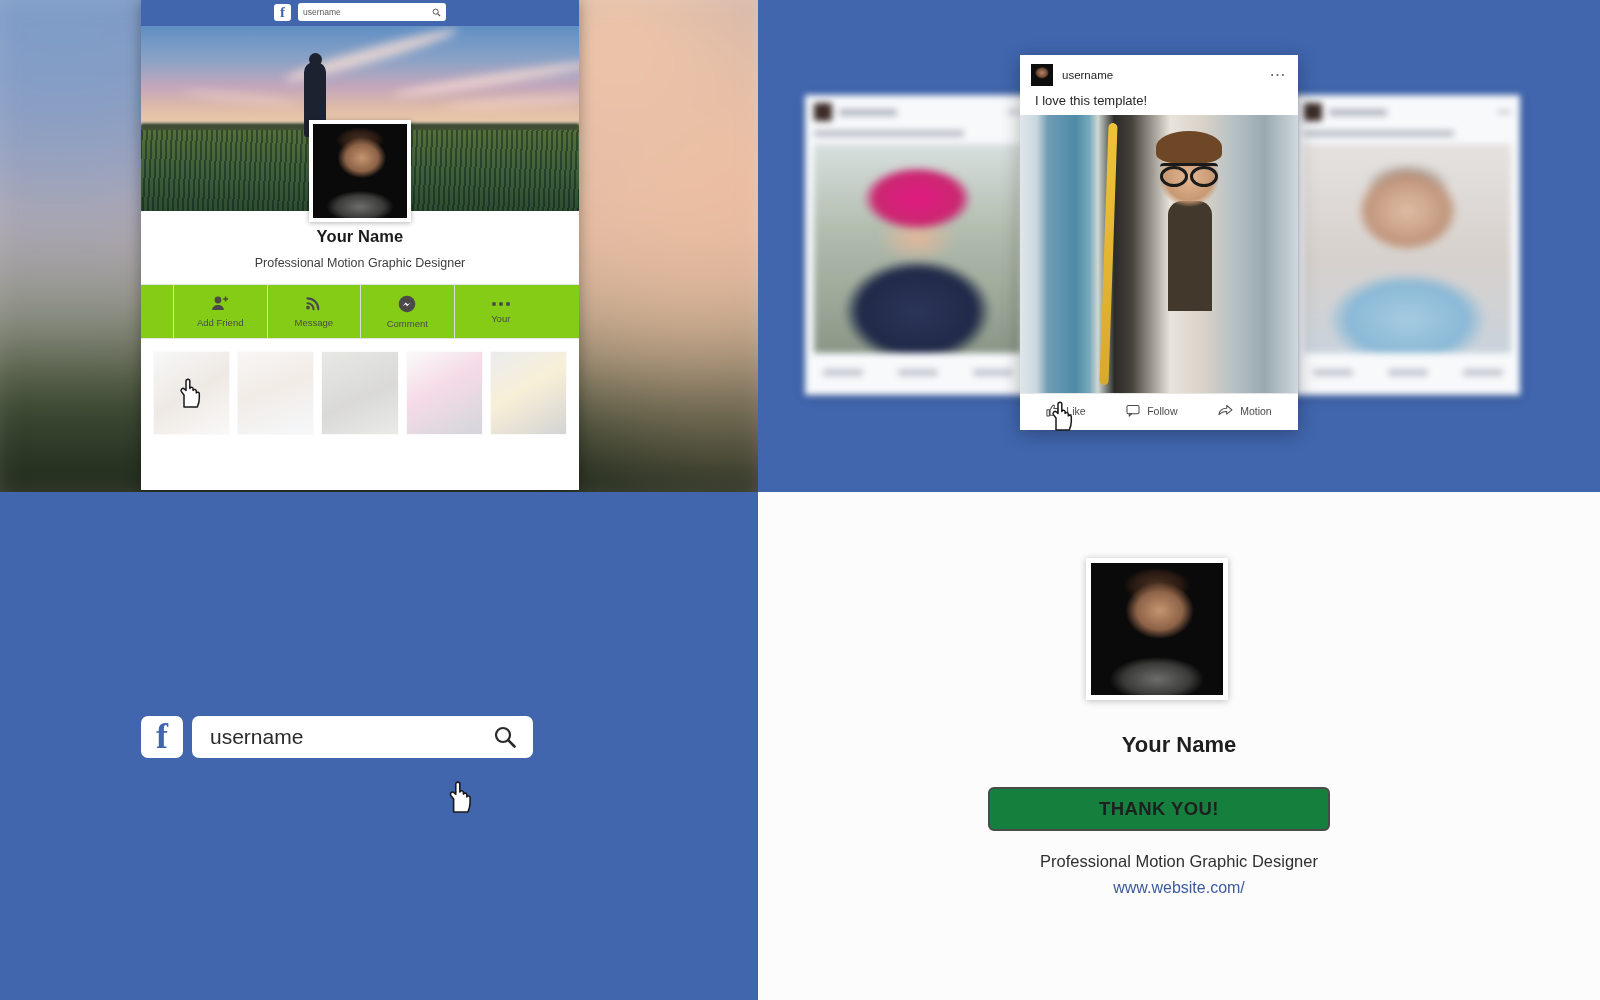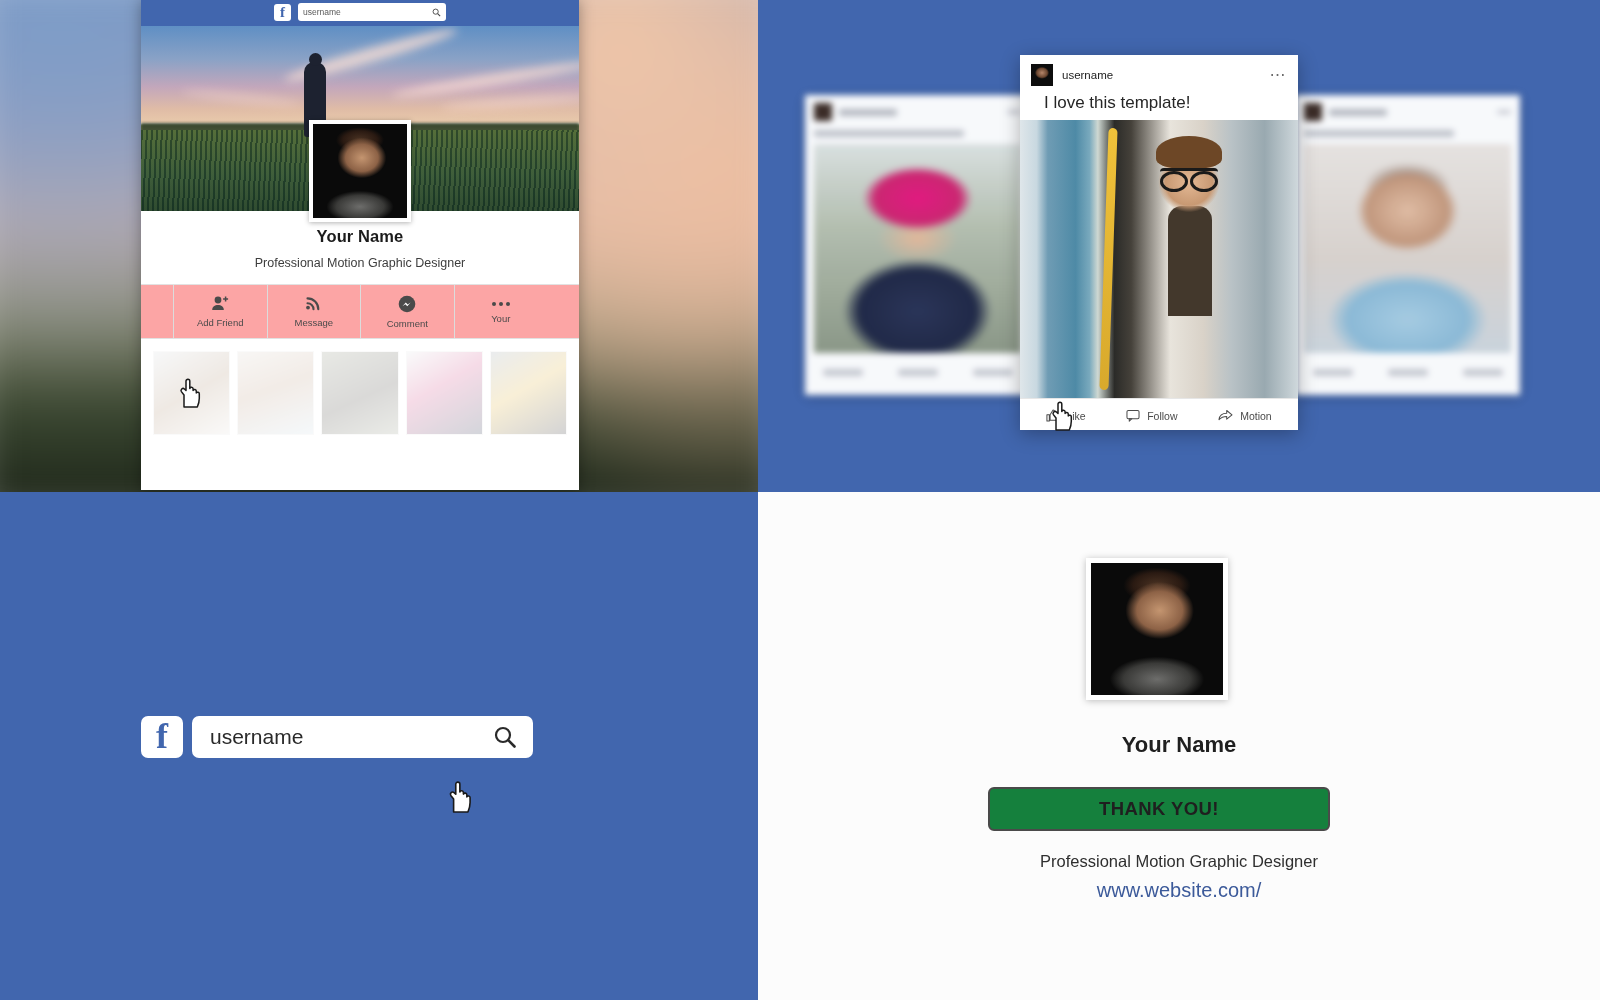--- a/index.html
+++ b/index.html
@@ -97,21 +97,21 @@
       radial-gradient(ellipse 30% 16% at 50% 17%, #4b3323 0%, #2a1a12 60%, rgba(20,12,8,0) 85%),
       radial-gradient(ellipse 42% 20% at 50% 88%, #6d6d6b 0%, #3a3a38 60%, rgba(25,25,25,0) 85%),
       #0a0a0a;
   }
   .name-block { padding: 16px 0 14px; text-align: center; background: #fff; }
   .prof-name { font-size: 16.5px; font-weight: 700; color: #1b1b1b; letter-spacing: .1px; }
   .prof-sub  { font-size: 12.5px; color: #3d3d3d; margin-top: 10px; }
 
   .action-bar {
     display: flex; align-items: stretch; height: 55px;
-    background: #fca5a5; border-top: 1px solid #e2e2e2; border-bottom: 1px solid #e2e2e2;
+    background: #84cc16; border-top: 1px solid #e2e2e2; border-bottom: 1px solid #e2e2e2;
   }
   .action-bar .spacer { width: 32px; }
   .act {
     flex: 1; display: flex; flex-direction: column; align-items: center; justify-content: center;
     gap: 5px; border-left: 1px solid #dcdcdc; color: #4a4a4a;
   }
   .act:last-of-type { border-right: 1px solid #dcdcdc; }
   .act-label { font-size: 9.5px; color: #4a4a4a; }
   .act svg { display: block; }
 
@@ -157,21 +157,21 @@
     position: absolute; left: 262px; top: 55px; width: 278px; height: 375px;
     background: #fff; box-shadow: 0 4px 18px rgba(0,0,0,.3); z-index: 5;
   }
   .pc-head { display: flex; align-items: center; gap: 9px; padding: 9px 11px 0; }
   .pc-ava {
     width: 22px; height: 22px;
     background: radial-gradient(ellipse 40% 34% at 50% 40%, #b5866a 0%, #6b4630 60%, rgba(40,26,18,0) 80%), #0d0d0d;
   }
   .pc-user { font-size: 11.5px; color: #1c1c1c; }
   .pc-dots { margin-left: auto; font-size: 16px; color: #6a6a6a; letter-spacing: 1.5px; line-height: 8px; }
-  .pc-caption { font-size: 17px; color: #262626; padding: 7px 24px 7px; }
+  .pc-caption { font-size: 13px; color: #262626; padding: 7px 15px 7px; }
   .pc-img {
     height: 278px; margin: 0 0px;
     background:
       linear-gradient(90deg,#dfe6ea 0%, #c8d8e0 6%, #6f9cb4 10%, #4e8aa6 20%, #79a9bd 25%, #cfd8d2 28%, #2b2b28 34%, #45413a 40%, #e8e4dc 54%, #d9d2c8 66%, #b9c2c6 76%, #99a9b0 88%, #cfd8dc 100%),
       #9fb4bd;
       position: relative; overflow: hidden;
   }
   .pc-img .rail {
     position: absolute; left: 84px; top: 8px; width: 9px; height: 262px;
     background: linear-gradient(180deg,#f0c23a,#d8a92c); border-radius: 5px;
@@ -239,21 +239,21 @@
     border: 2px solid #4a4a4a; border-radius: 6px; background: #15803d;
     display: flex; align-items: center; justify-content: center;
     font-size: 18.5px; font-weight: 700; color: #1f1f1f; letter-spacing: .4px;
   }
   .ty-sub {
     position: absolute; left: 0; right: 0; top: 360px; text-align: center;
     font-size: 16.5px; color: #2f2f2f;
   }
   .ty-url {
     position: absolute; left: 0; right: 0; top: 387px; text-align: center;
-    font-size: 20px; color: #3c5a9a;
+    font-size: 16px; color: #3c5a9a;
   }
 
   
   .cursor { position: absolute; width: 26px; height: 34px; z-index: 40; pointer-events: none; }
 </style>
 </head>
 <body>
 
 <div class="stage">
 

